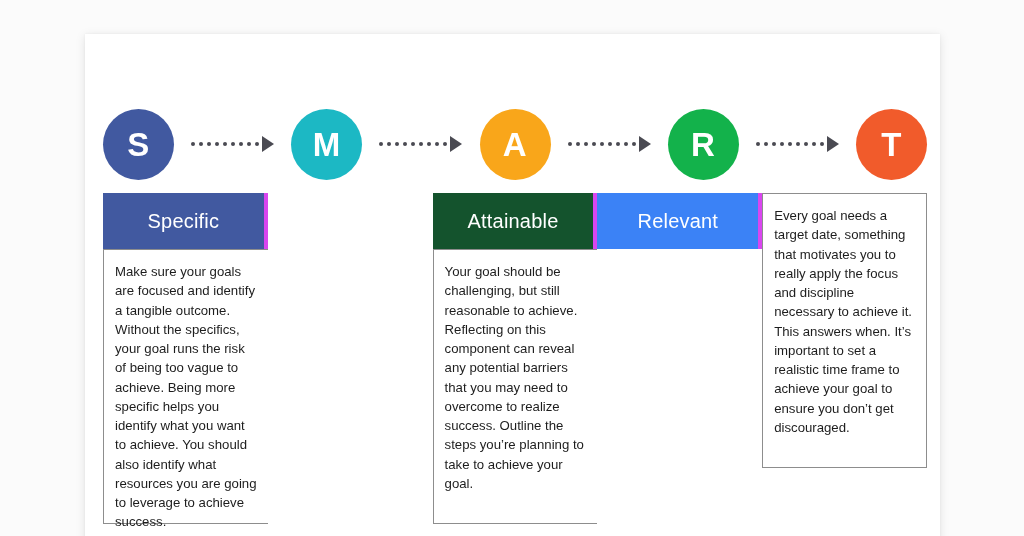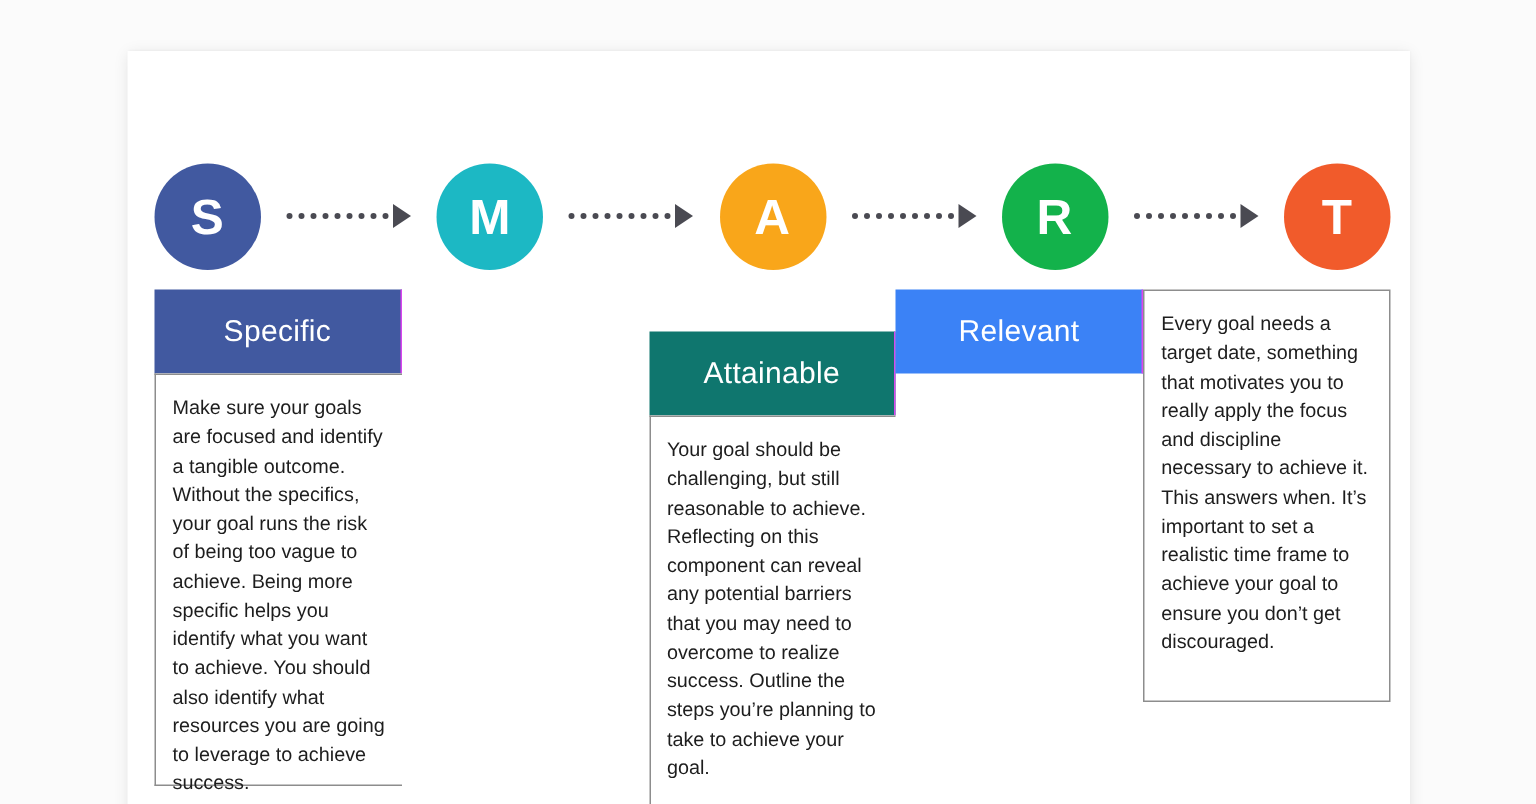--- a/index.html
+++ b/index.html
@@ -104,21 +104,21 @@
   .col-head {
     height: 56px;
     display: flex;
     align-items: center;
     justify-content: center;
     color: #ffffff;
     font-size: 20px;
     font-weight: normal;
     letter-spacing: 0.2px;
     box-sizing: border-box;
-    border-right: 1px solid #d946ef;
+    border-right: 4px solid #d946ef;
   }
   .col:last-child .col-head { border-right: none; }
 
   .col-body {
     height: 275px;
     box-sizing: border-box;
     border: 1px solid #8d8d8d;
     border-right: none;
     padding: 12px 11px 10px 11px;
     font-size: 13.2px;
@@ -219,21 +219,21 @@
 
     <div class="col">
       <div class="col-head" style="background: rgb(65, 89, 160);">Specific</div>
       <div class="col-body">Make sure your goals are focused and identify a tangible outcome. Without the specifics, your goal runs the risk of being too vague to achieve. Being more specific helps you identify what you want to achieve. You should also identify what resources you are going to leverage to achieve success.</div>
     </div>
 
     <div class="col">
     </div>
 
     <div class="col">
-      <div class="col-head" style="background: #0f766e; margin-top: 28px;">Attainable</div>
+      <div class="col-head" style="background: #14532d;">Attainable</div>
       <div class="col-body">Your goal should be challenging, but still reasonable to achieve. Reflecting on this component can reveal any potential barriers that you may need to overcome to realize success. Outline the steps you’re planning to take to achieve your goal.</div>
     </div>
 
     <div class="col">
       <div class="col-head" style="background: #3b82f6;">Relevant</div>
     </div>
 
     <div class="col">
       <div class="col-body">Every goal needs a target date, something that motivates you to really apply the focus and discipline necessary to achieve it. This answers when. It’s important to set a realistic time frame to achieve your goal to ensure you don’t get discouraged.</div>
     </div>

